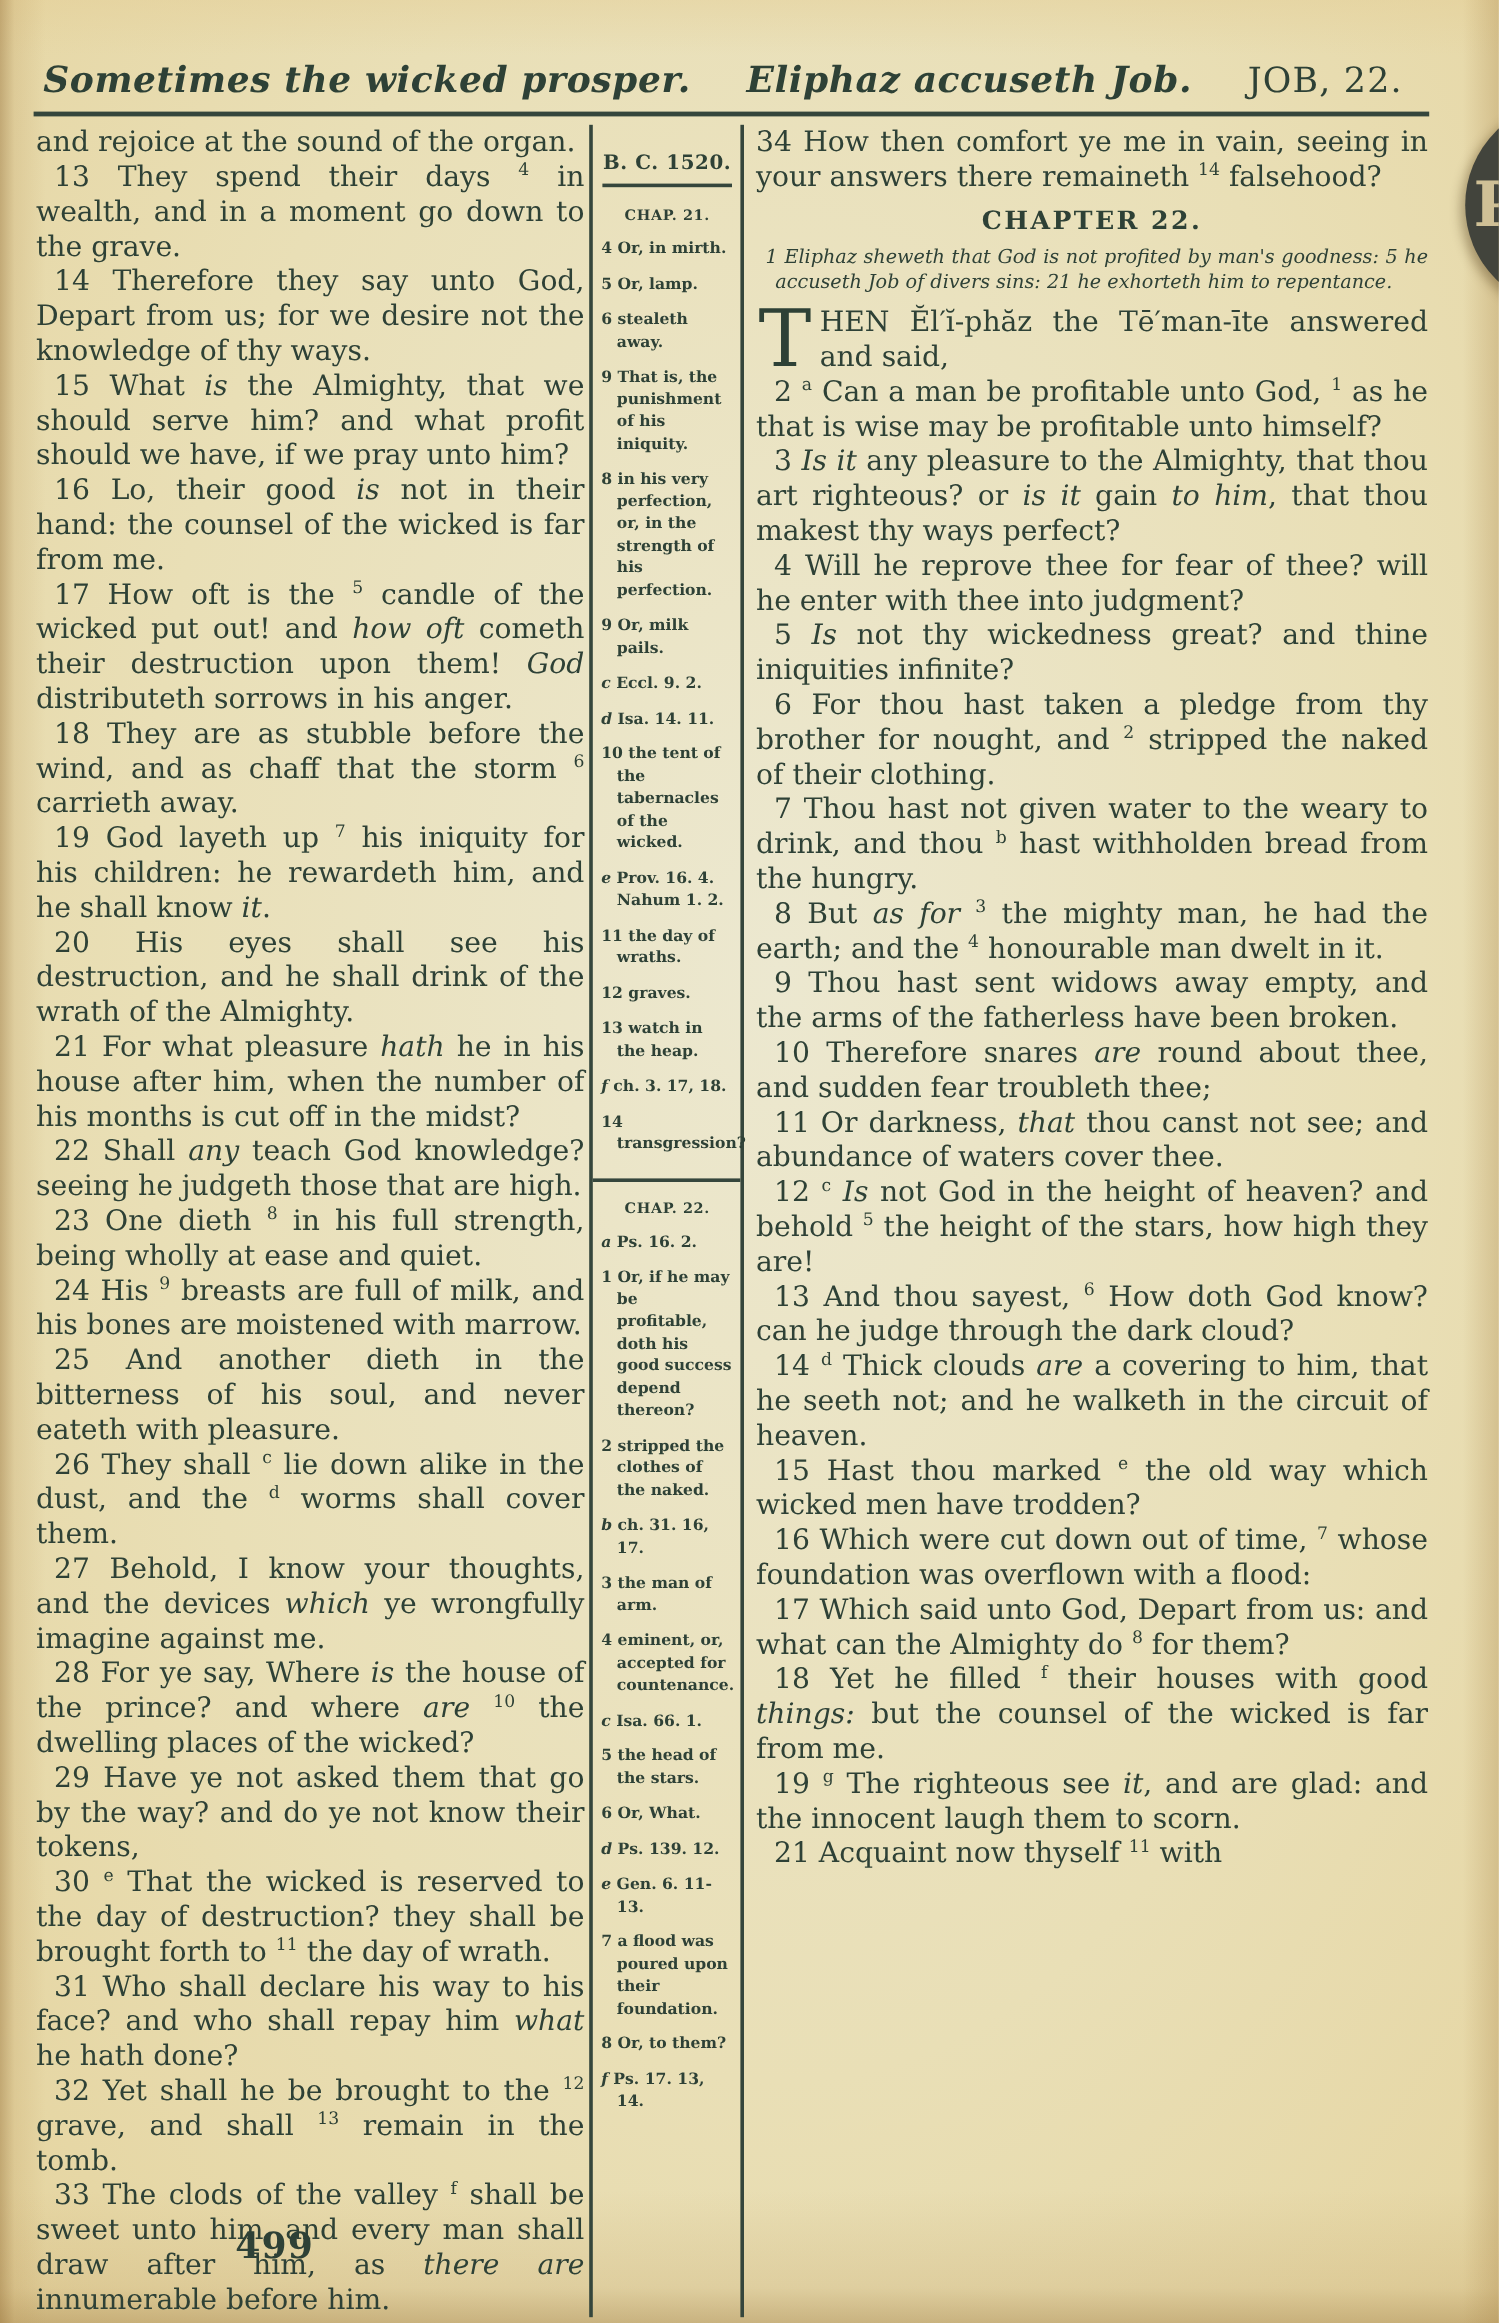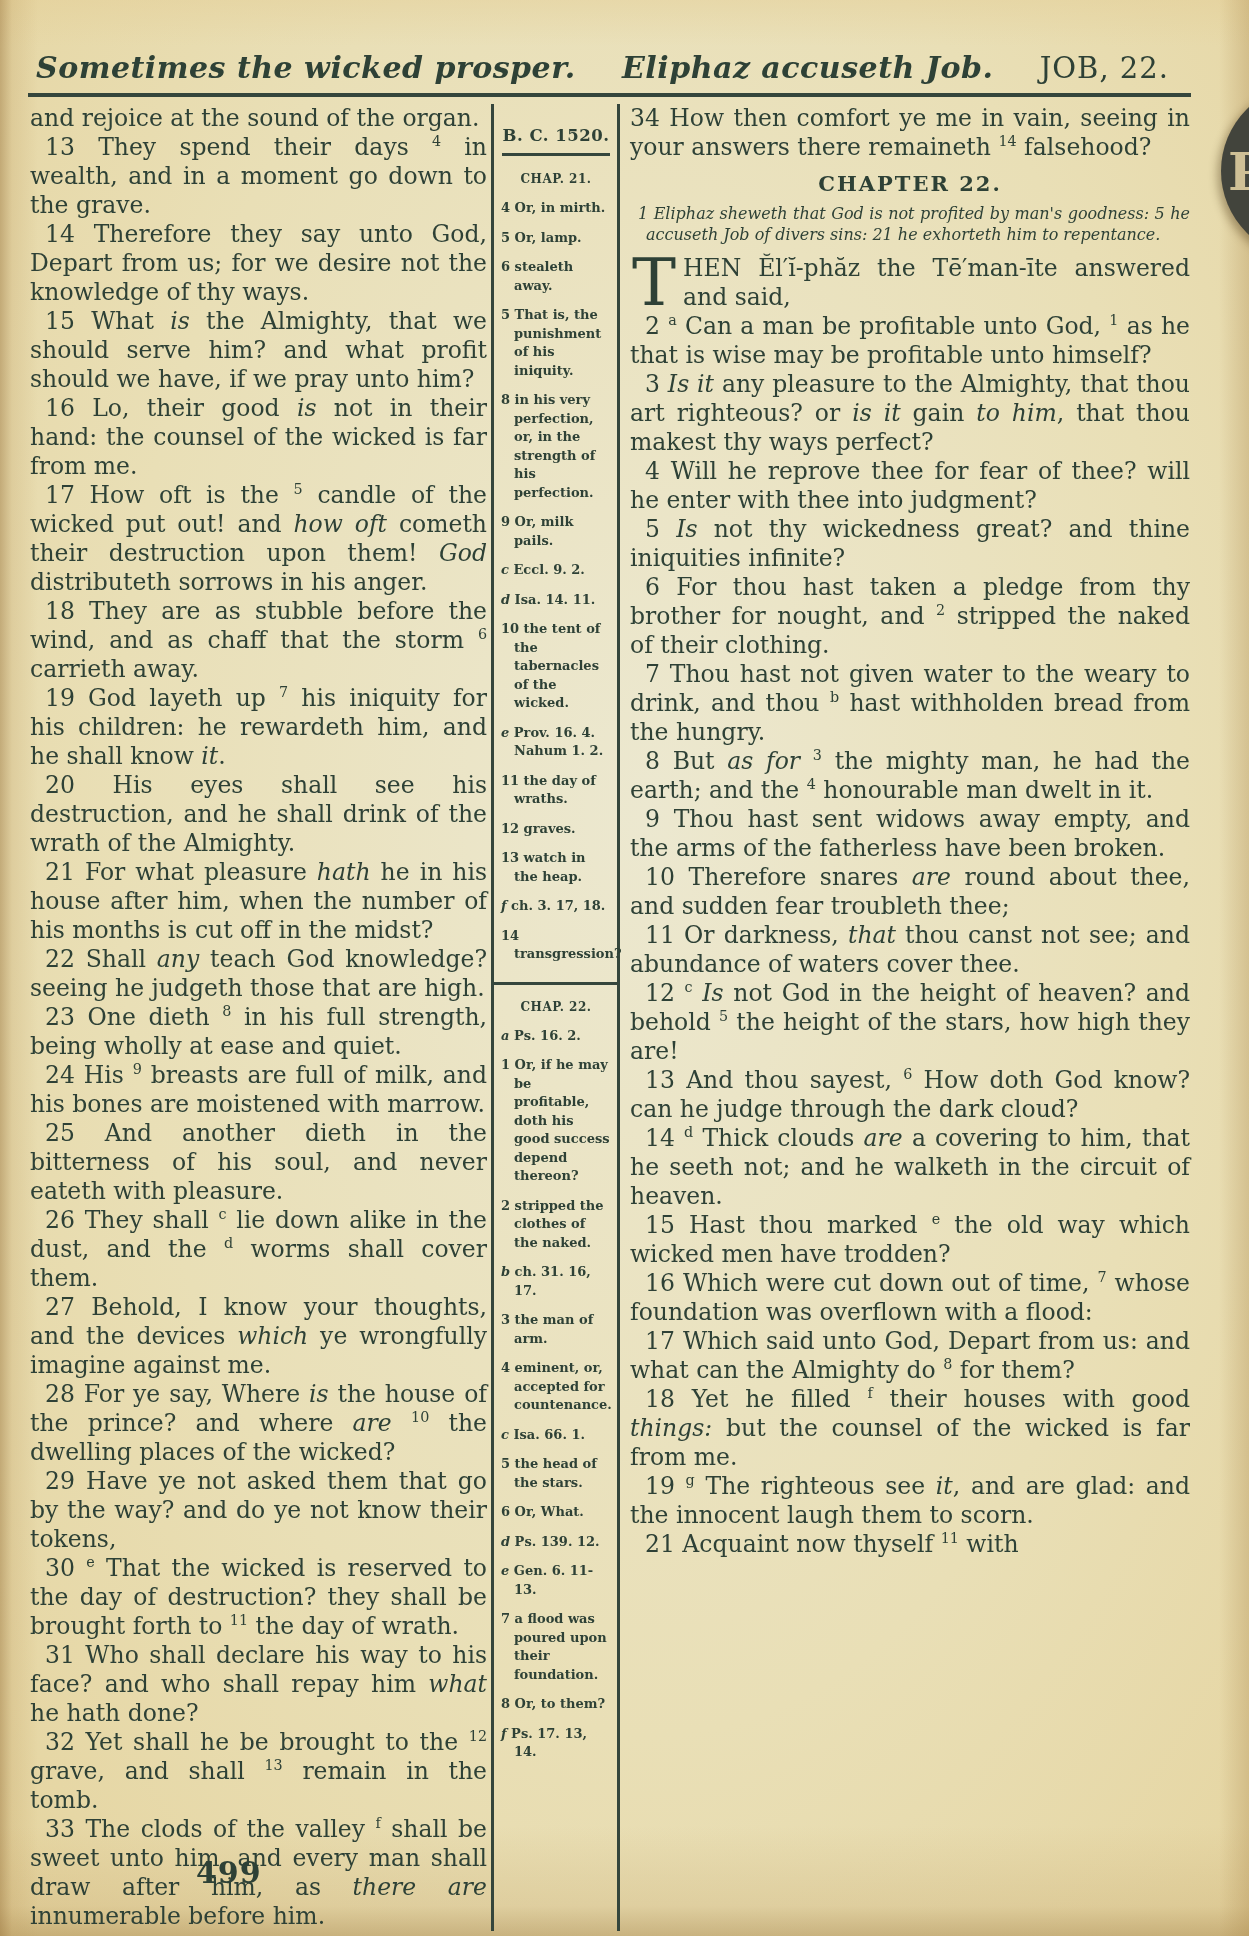--- a/index.html
+++ b/index.html
@@ -7,21 +7,21 @@
     width:1249px;height:1936px;overflow:hidden;position:relative;
     font-family:"DejaVu Serif","Liberation Serif",serif;
     color:var(--ink,#2e4136);
     background:
       linear-gradient(90deg, rgba(150,112,56,.45) 0px, rgba(187,152,92,.22) 12px, rgba(0,0,0,0) 38px),
       linear-gradient(270deg, rgba(170,134,74,.32) 0px, rgba(0,0,0,0) 30px),
       linear-gradient(0deg, rgba(158,122,62,.42) 0px, rgba(190,158,100,.22) 30px, rgba(0,0,0,0) 110px),
       linear-gradient(180deg, rgba(228,206,150,.45) 0px, rgba(0,0,0,0) 46px),
       radial-gradient(ellipse at 52% 42%, #ece8d0 0%, #e9dfb6 58%, #e5d49f 100%);
   }
-  header{display:flex;justify-content:space-between;align-items:center;padding:50px 80px 6px 36px;}
+  header{display:flex;justify-content:space-between;align-items:flex-start;padding:50px 80px 6px 36px;}
   .hdr-left,.hdr-center{font-style:italic;font-weight:700;font-size:30px;letter-spacing:.5px;}
   .hdr-right{font-weight:400;font-size:29px;letter-spacing:1px;}
   .header-rule{margin:2px 58px 0 28px;border-top:4px solid var(--rule,#35463c);}
   .columns{display:flex;align-items:stretch;padding:7px 59px 0 30px;}
   .col-left{width:457px;}
   .col-mid{width:129px;box-sizing:border-box;border-left:3px solid var(--rule,#35463c);
     border-right:3px solid var(--rule,#35463c);padding:8px 6px 0 7px;margin-left:4px;}
   .col-right{flex:1;padding-left:10px;}
   .verse{margin:0;font-size:23.5px;line-height:29px;text-align:justify;text-indent:15px;}
   .no-indent{text-indent:0;}
@@ -79,21 +79,21 @@
       <p class="verse">33 The clods of the valley <sup>f</sup> shall be sweet unto him, and every man shall draw after him, as <i>there are</i> innumerable before him.</p>
     </section>
 
     <aside class="col-mid">
       <div class="bc-date">B. C. 1520.</div>
       <div class="bc-rule"></div>
       <div class="chap-label">CHAP. 21.</div>
       <p class="note">4 Or, in mirth.</p>
       <p class="note">5 Or, lamp.</p>
       <p class="note">6 stealeth away.</p>
-      <p class="note">5 That is, the punishment of his iniquity.</p>
+      <p class="note">9 That is, the punishment of his iniquity.</p>
       <p class="note">8 in his very perfection, or, in the strength of his perfection.</p>
       <p class="note">9 Or, milk pails.</p>
       <p class="note"><i>c</i> Eccl. 9. 2.</p>
       <p class="note"><i>d</i> Isa. 14. 11.</p>
       <p class="note">10 the tent of the tabernacles of the wicked.</p>
       <p class="note"><i>e</i> Prov. 16. 4. Nahum 1. 2.</p>
       <p class="note">11 the day of wraths.</p>
       <p class="note">12 graves.</p>
       <p class="note">13 watch in the heap.</p>
       <p class="note"><i>f</i> ch. 3. 17, 18.</p>

